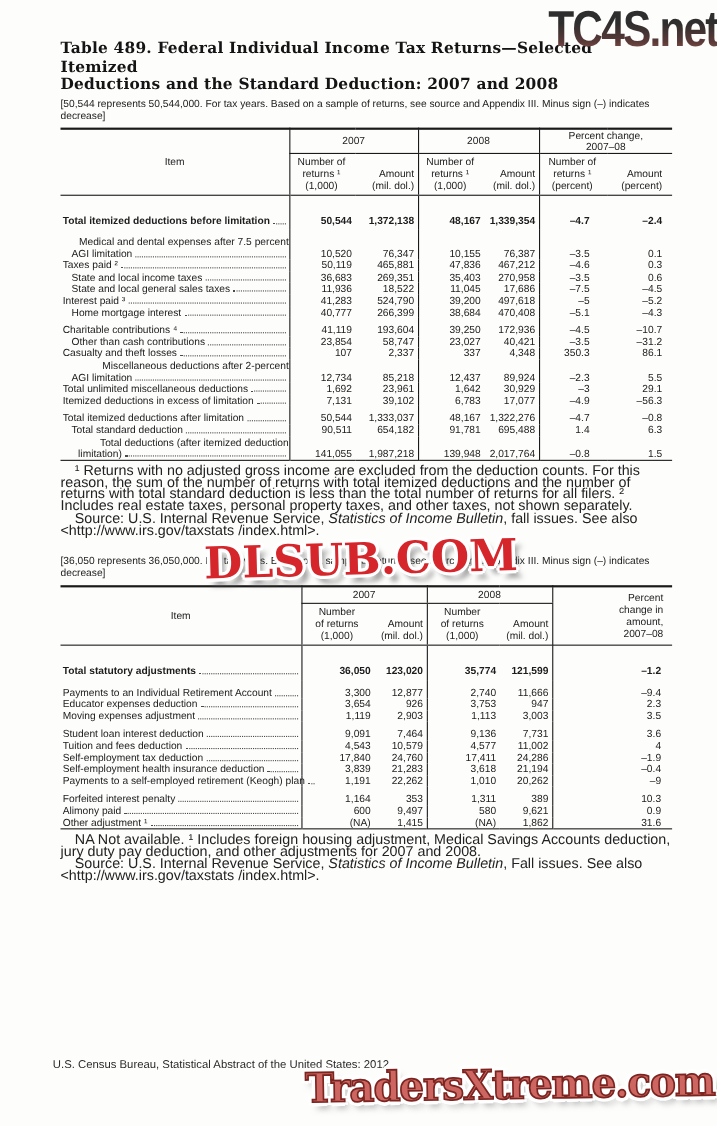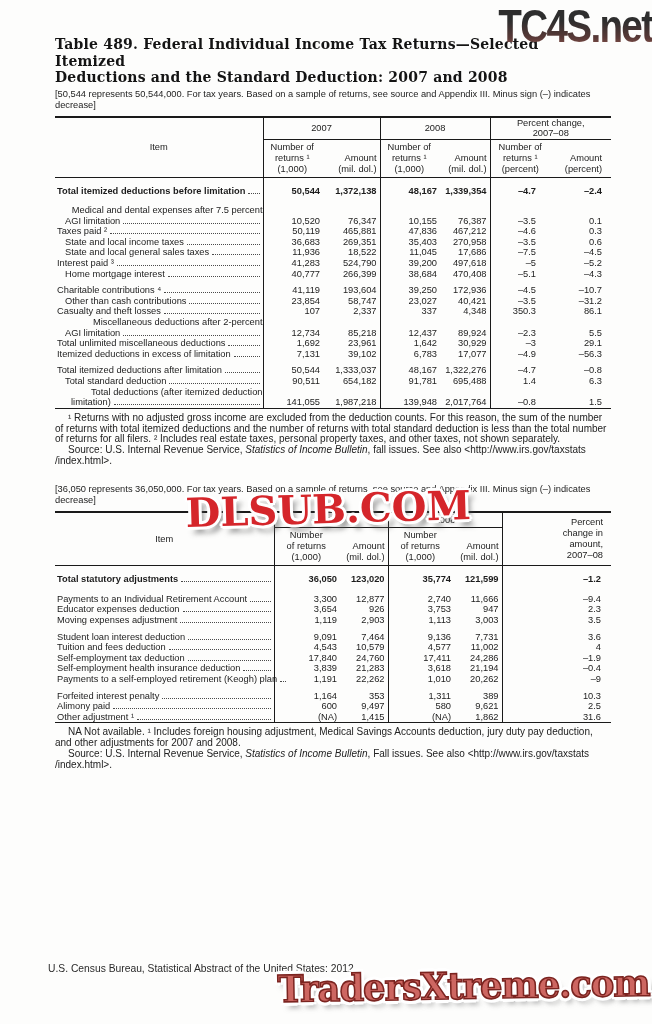--- a/index.html
+++ b/index.html
@@ -52,24 +52,24 @@
   .t490 td.c4 { padding-right:10px; }
   tr.gap td { padding-top:6px; }
   tr.bold td { font-weight:bold; }
   tr.bold td.item .lbl { font-weight:bold; }
   .pre { white-space:nowrap;text-align:right; }
   .line { display:flex; align-items:baseline; }
   .ind0 { padding-left:0; } .ind1 { padding-left:8px; } .ind2 { padding-left:14px; }
   .lbl { white-space:nowrap; }
   .leader { flex:1 1 auto; min-width:6px; margin:0 3px 1px 3px;
             border-bottom:1.4px dotted #4a4a4a; height:8px; }
-  tbody tr:first-child td { padding-top:8px; padding-bottom:3px; }
+  tbody tr:first-child td { padding-top:18px; padding-bottom:3px; }
 
   
-  .footnotes { margin-top:4px; font-size:10px; line-height:10.8px; color:#222; }
+  .footnotes { margin-top:4px; font-size:13px; line-height:10.8px; color:#222; }
   .fn { overflow-wrap:anywhere; }
   .find { text-indent:13px; }
   .fflush { text-indent:0; }
   .fn i { font-style:italic; }
   .gap-after-489 { height:14px; }
 
   
   .footer-head {
     position:absolute; top:948px; right:62px;
     font-size:13.2px; color:#2a2a2a; letter-spacing:.2px;
@@ -576,21 +576,21 @@
               <td class="item">
                 <div class="line ind0">
                   <span class="lbl">Alimony paid</span>
                   <span class="leader"></span>
                 </div>
               </td>
               <td class="num c0 vr">600</td>
               <td class="num c1">9,497</td>
               <td class="num c2 vr">580</td>
               <td class="num c3">9,621</td>
-              <td class="num c4 vr">2.5</td>
+              <td class="num c4 vr">0.9</td>
             </tr>
             <tr>
               <td class="item">
                 <div class="line ind0">
                   <span class="lbl">Other adjustment ¹</span>
                   <span class="leader"></span>
                 </div>
               </td>
               <td class="num c0 vr">(NA)</td>
               <td class="num c1">1,415</td>

